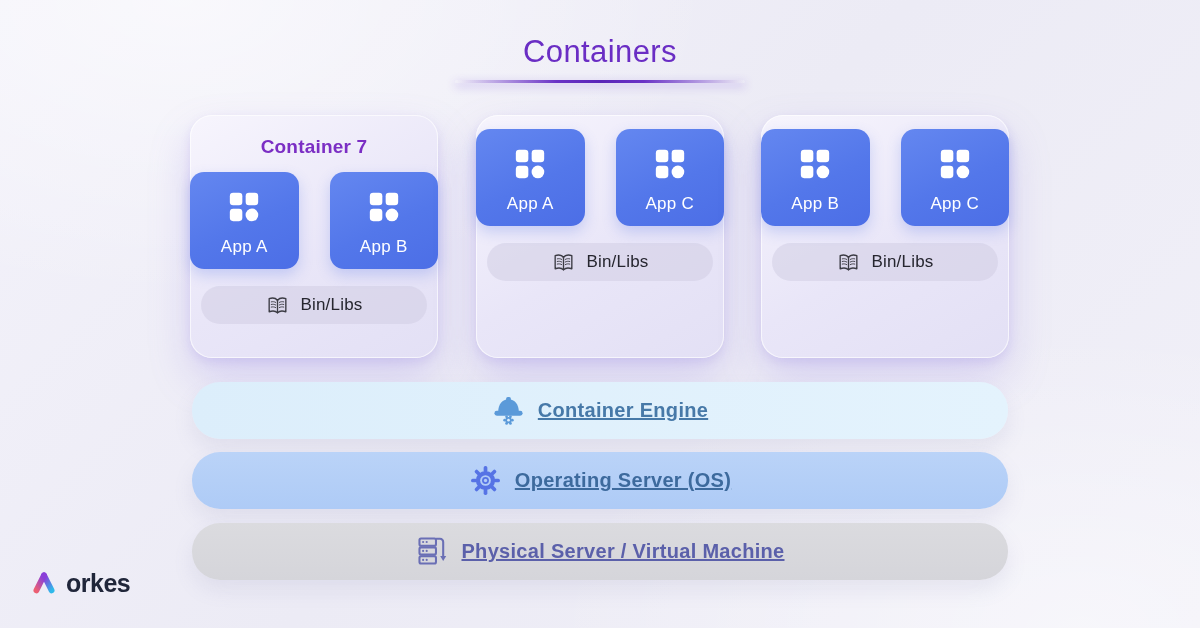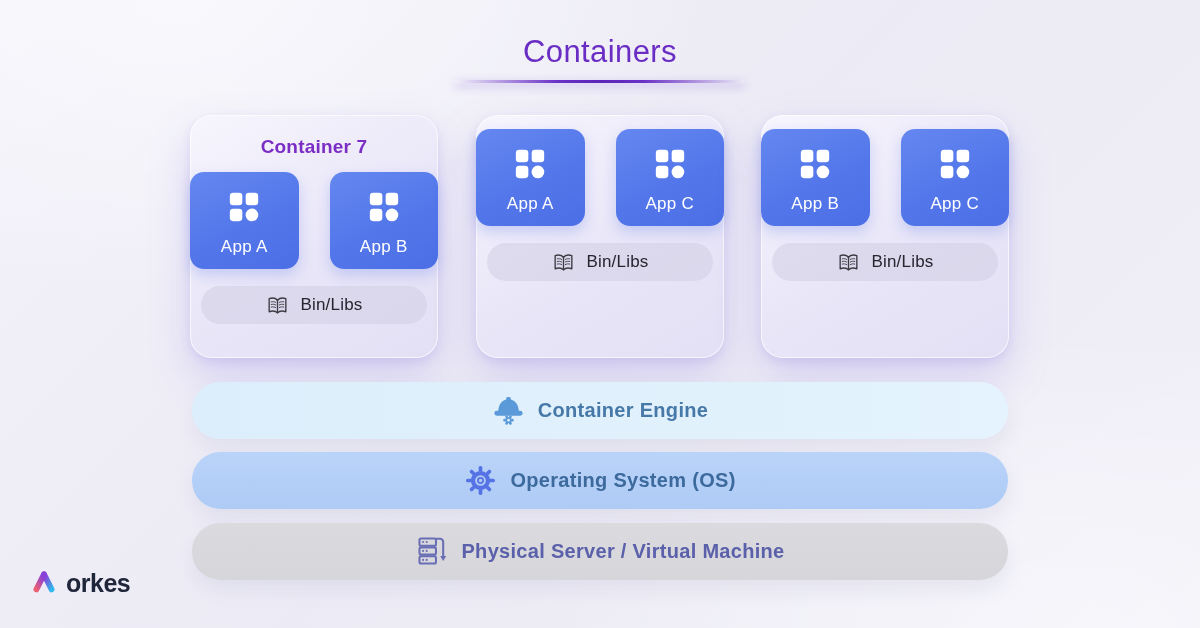--- a/index.html
+++ b/index.html
@@ -51,28 +51,29 @@
     display:flex;align-items:center;justify-content:center;gap:10px;
   }
   .binlibs-pill svg{width:25px;height:25px;}
   .binlibs-label{font-size:17px;color:#26262f;font-weight:500;letter-spacing:.2px;}
   
   .layer{
     position:absolute;left:192px;width:816px;height:57px;border-radius:28px;
     display:flex;align-items:center;justify-content:center;gap:13px;
     font-size:20px;font-weight:600;letter-spacing:.3px;
     box-shadow:0 10px 20px rgba(120,120,170,.12);
+    text-decoration:underline;
   }
   .layer svg{width:33px;height:33px;}
   .layer-engine{top:382px;background:linear-gradient(90deg,#dceefb 0%,#e4f3fd 100%);color:#4779a8;}
   .layer-os{top:452px;background:linear-gradient(180deg,#bad3f8 0%,#aecbf6 100%);color:#3d6a9d;}
   .layer-server{top:523px;background:linear-gradient(180deg,#dbdbdf 0%,#d5d5da 100%);color:#5b60aa;text-align:center;}
   
   .brand{
-    position:absolute;left:30px;top:569px;display:flex;align-items:flex-start;gap:8px;
+    position:absolute;left:30px;top:569px;display:flex;align-items:flex-end;gap:8px;
   }
   .brand svg{width:28px;height:28px;}
   .brand-text{font-size:25px;font-weight:700;color:#20263a;letter-spacing:-.5px;}
 </style>
 </head>
 <body>
 
 <div class="canvas">
 
   <div class="page-title">Containers</div>
@@ -238,21 +239,21 @@
           </g>
         <g transform="rotate(315 24 24)">
             <rect x="21.3" y="3" width="5.4" height="9" rx="2.4"></rect>
           </g>
         <circle cx="24" cy="24" r="14"></circle>
       </g>
       <circle cx="24" cy="24" r="7.8" fill="#b2ccf7"></circle>
       <circle cx="24" cy="24" r="5" fill="#5673e5"></circle>
       <circle cx="24" cy="24" r="2.4" fill="#b2ccf7"></circle>
     </svg>
-    <span>Operating System (OS)</span>
+    <span>Operating Server (OS)</span>
   </div>
 
   <div class="layer layer-server">
     <svg viewBox="0 0 48 48">
       <g fill="none" stroke="#6a6fb5" stroke-width="3" stroke-linejoin="round" stroke-linecap="round">
         <rect x="6.5" y="5" width="24" height="10.5" rx="2.2"></rect>
         <rect x="6.5" y="18" width="24" height="10.5" rx="2.2"></rect>
         <rect x="6.5" y="31" width="24" height="10.5" rx="2.2"></rect>
         <path d="M31 5.5 h5.5 a4.5 4.5 0 0 1 4.5 4.5 v22"></path>
       </g>

